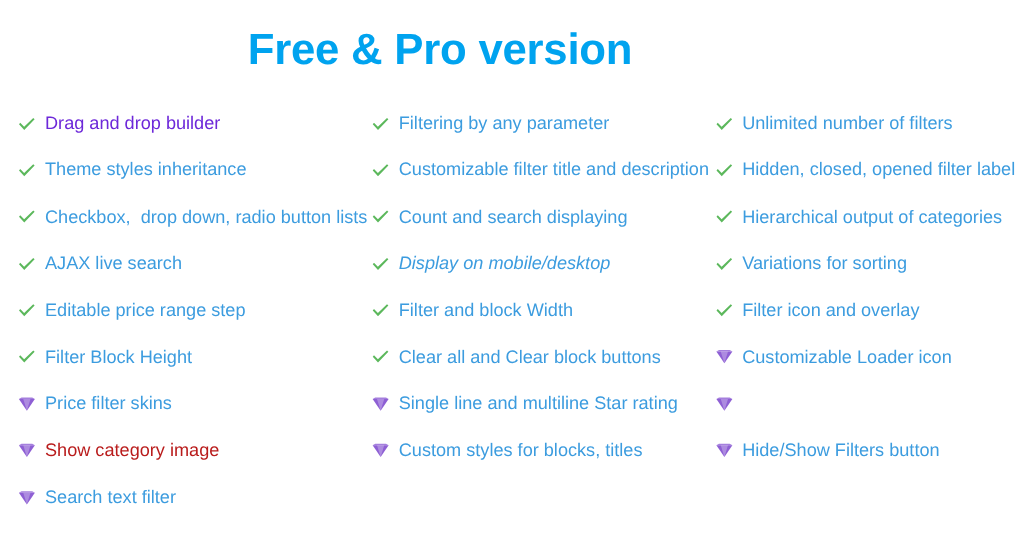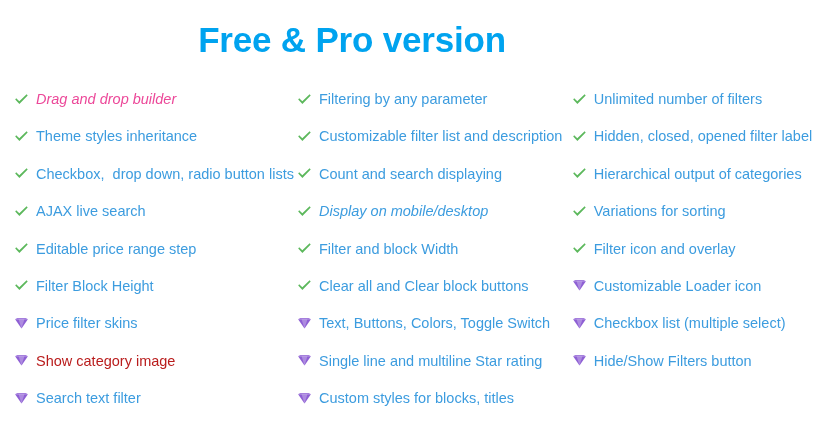--- a/index.html
+++ b/index.html
@@ -76,21 +76,21 @@
 <div id="page-title" style="color: rgb(0, 163, 239);">Free &amp; Pro version</div>
 
 <div id="columns">
     <div class="feature-column col-1">
       <div class="feature-item">
         <span class="feature-icon">
           <svg width="15" height="13" viewBox="0 0 15 13">
             <path d="M1.2 6.4 L2.2 5.2 L5.3 8.3 L12.6 1.3 L13.7 2.4 L5.4 10.9 Z" fill="#5CB85C"></path>
           </svg>
         </span>
-        <span class="feature-label" style="color: #ec4899; font-style: italic;">Drag and drop builder</span>
+        <span class="feature-label" style="color: #6d28d9;">Drag and drop builder</span>
       </div>
       <div class="feature-item">
         <span class="feature-icon">
           <svg width="15" height="13" viewBox="0 0 15 13">
             <path d="M1.2 6.4 L2.2 5.2 L5.3 8.3 L12.6 1.3 L13.7 2.4 L5.4 10.9 Z" fill="#5CB85C"></path>
           </svg>
         </span>
         <span class="feature-label" style="color: rgb(60, 156, 223);">Theme styles inheritance</span>
       </div>
       <div class="feature-item">
@@ -164,21 +164,21 @@
           </svg>
         </span>
         <span class="feature-label" style="color: rgb(60, 156, 223);">Filtering by any parameter</span>
       </div>
       <div class="feature-item">
         <span class="feature-icon">
           <svg width="15" height="13" viewBox="0 0 15 13">
             <path d="M1.2 6.4 L2.2 5.2 L5.3 8.3 L12.6 1.3 L13.7 2.4 L5.4 10.9 Z" fill="#5CB85C"></path>
           </svg>
         </span>
-        <span class="feature-label" style="color: rgb(60, 156, 223);">Customizable filter list and description</span>
+        <span class="feature-label" style="color: rgb(60, 156, 223);">Customizable filter title and description</span>
       </div>
       <div class="feature-item">
         <span class="feature-icon">
           <svg width="15" height="13" viewBox="0 0 15 13">
             <path d="M1.2 6.4 L2.2 5.2 L5.3 8.3 L12.6 1.3 L13.7 2.4 L5.4 10.9 Z" fill="#5CB85C"></path>
           </svg>
         </span>
         <span class="feature-label" style="color: rgb(60, 156, 223);">Count and search displaying</span>
       </div>
       <div class="feature-item">
@@ -197,30 +197,20 @@
         </span>
         <span class="feature-label" style="color: rgb(60, 156, 223);">Filter and block Width</span>
       </div>
       <div class="feature-item">
         <span class="feature-icon">
           <svg width="15" height="13" viewBox="0 0 15 13">
             <path d="M1.2 6.4 L2.2 5.2 L5.3 8.3 L12.6 1.3 L13.7 2.4 L5.4 10.9 Z" fill="#5CB85C"></path>
           </svg>
         </span>
         <span class="feature-label" style="color: rgb(60, 156, 223);">Clear all and Clear block buttons</span>
-      </div>
-      <div class="feature-item">
-        <span class="feature-icon">
-          <svg width="15" height="13" viewBox="0 0 15 13">
-            <path d="M1.1 2.2 L13.9 2.2 L7.5 11.6 Z" fill="#8E5FD4"></path>
-            <path d="M1.1 2.2 L3.2 0.9 L11.8 0.9 L13.9 2.2 Z" fill="#8E5FD4" opacity="0.8"></path>
-            <path d="M4.6 2.2 L7.5 11.6 L10.4 2.2 Z" fill="#ffffff" opacity="0.28"></path>
-          </svg>
-        </span>
-        <span class="feature-label" style="color: rgb(60, 156, 223);">Text, Buttons, Colors, Toggle Switch</span>
       </div>
       <div class="feature-item">
         <span class="feature-icon">
           <svg width="15" height="13" viewBox="0 0 15 13">
             <path d="M1.1 2.2 L13.9 2.2 L7.5 11.6 Z" fill="#8E5FD4"></path>
             <path d="M1.1 2.2 L3.2 0.9 L11.8 0.9 L13.9 2.2 Z" fill="#8E5FD4" opacity="0.8"></path>
             <path d="M4.6 2.2 L7.5 11.6 L10.4 2.2 Z" fill="#ffffff" opacity="0.28"></path>
           </svg>
         </span>
         <span class="feature-label" style="color: rgb(60, 156, 223);">Single line and multiline Star rating</span>
@@ -288,21 +278,20 @@
         <span class="feature-label" style="color: rgb(60, 156, 223);">Customizable Loader icon</span>
       </div>
       <div class="feature-item">
         <span class="feature-icon">
           <svg width="15" height="13" viewBox="0 0 15 13">
             <path d="M1.1 2.2 L13.9 2.2 L7.5 11.6 Z" fill="#8E5FD4"></path>
             <path d="M1.1 2.2 L3.2 0.9 L11.8 0.9 L13.9 2.2 Z" fill="#8E5FD4" opacity="0.8"></path>
             <path d="M4.6 2.2 L7.5 11.6 L10.4 2.2 Z" fill="#ffffff" opacity="0.28"></path>
           </svg>
         </span>
-        <span class="feature-label" style="color: rgb(60, 156, 223);">Checkbox list (multiple select)</span>
       </div>
       <div class="feature-item">
         <span class="feature-icon">
           <svg width="15" height="13" viewBox="0 0 15 13">
             <path d="M1.1 2.2 L13.9 2.2 L7.5 11.6 Z" fill="#8E5FD4"></path>
             <path d="M1.1 2.2 L3.2 0.9 L11.8 0.9 L13.9 2.2 Z" fill="#8E5FD4" opacity="0.8"></path>
             <path d="M4.6 2.2 L7.5 11.6 L10.4 2.2 Z" fill="#ffffff" opacity="0.28"></path>
           </svg>
         </span>
         <span class="feature-label" style="color: rgb(60, 156, 223);">Hide/Show Filters button</span>

